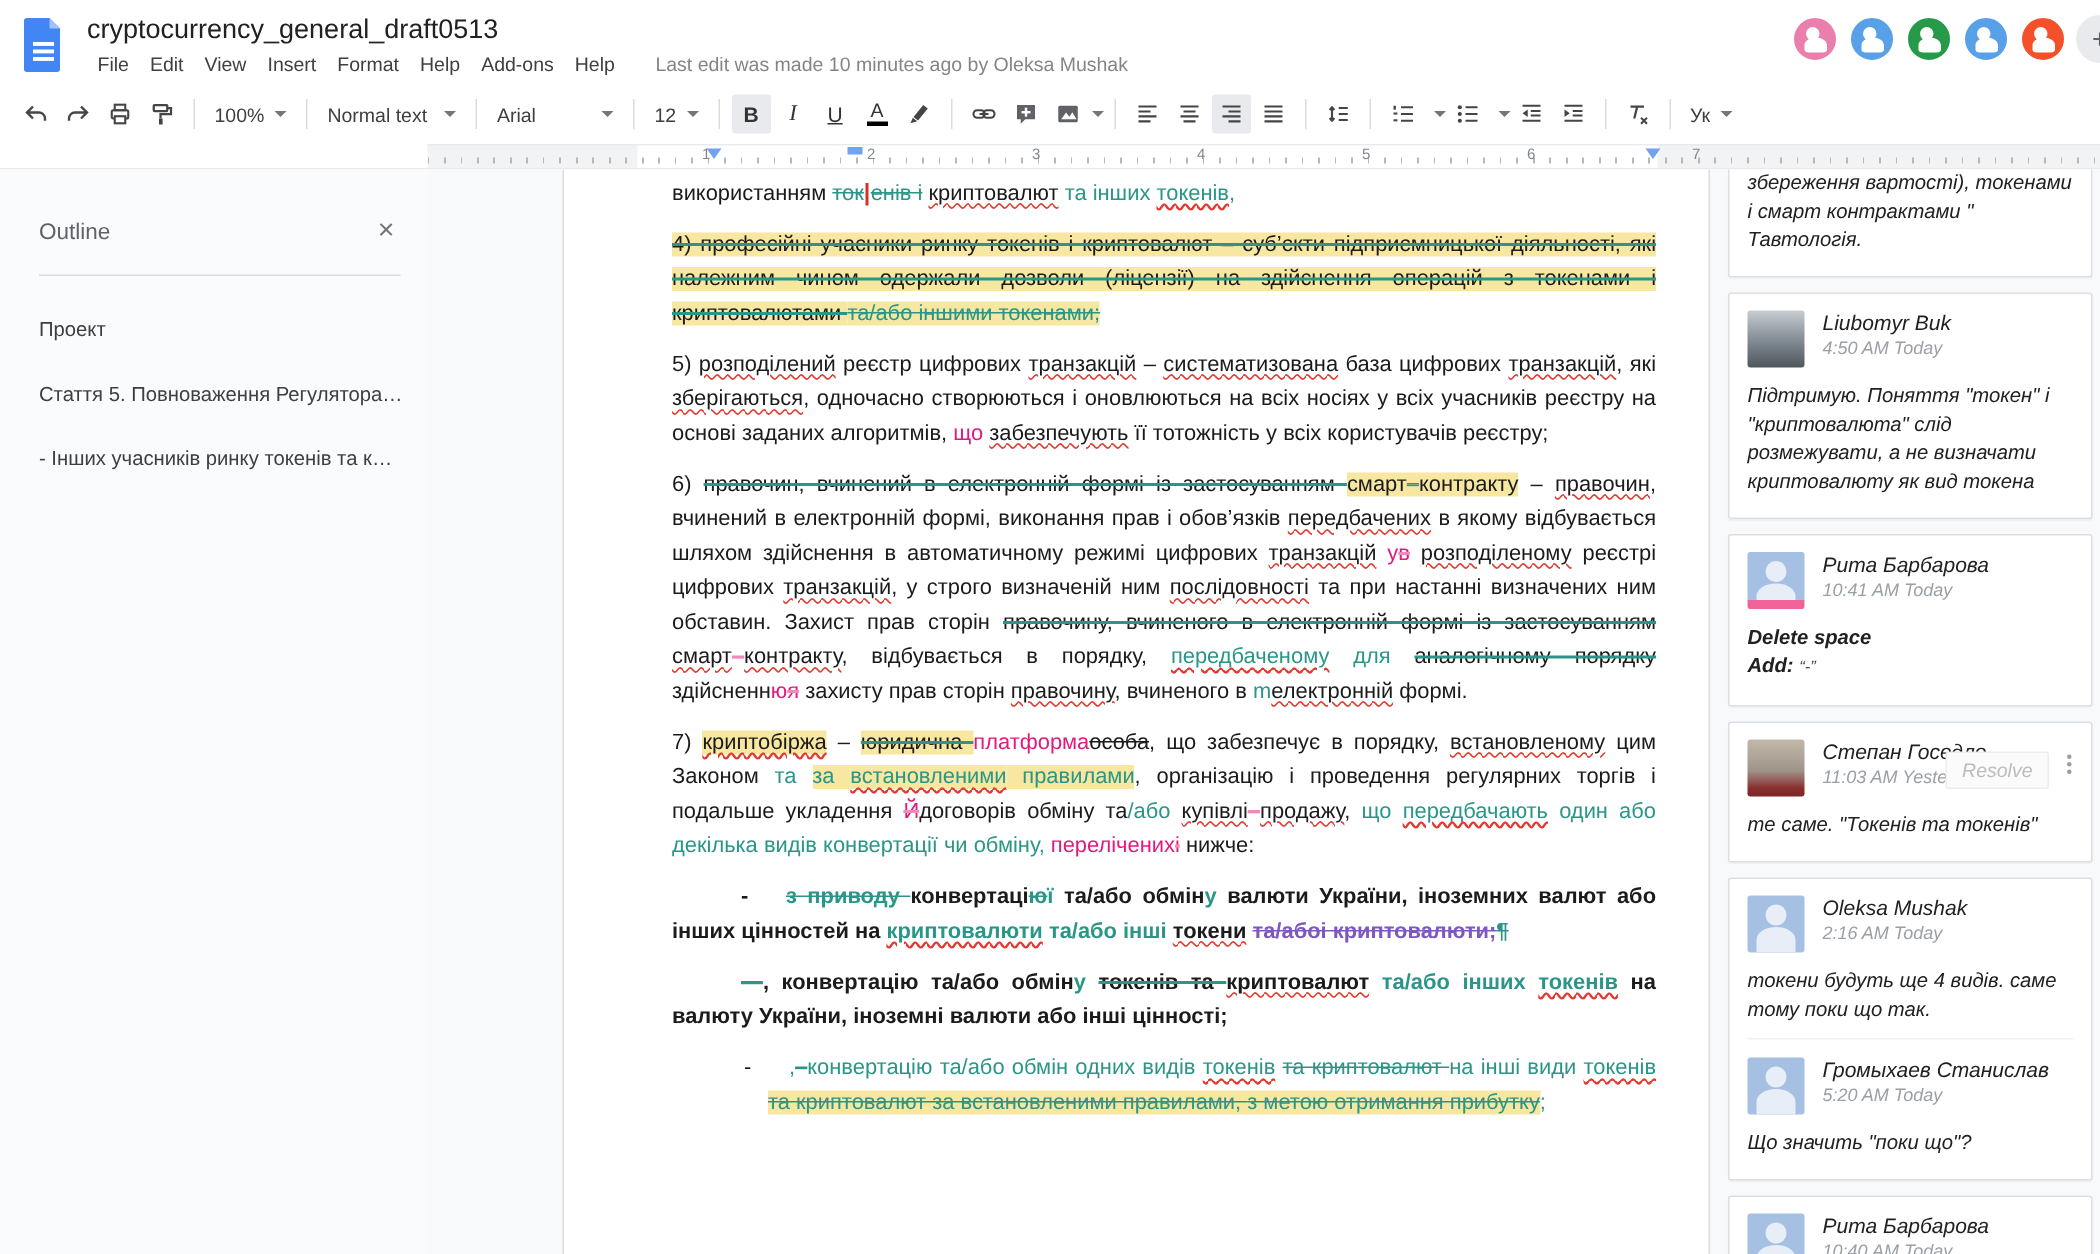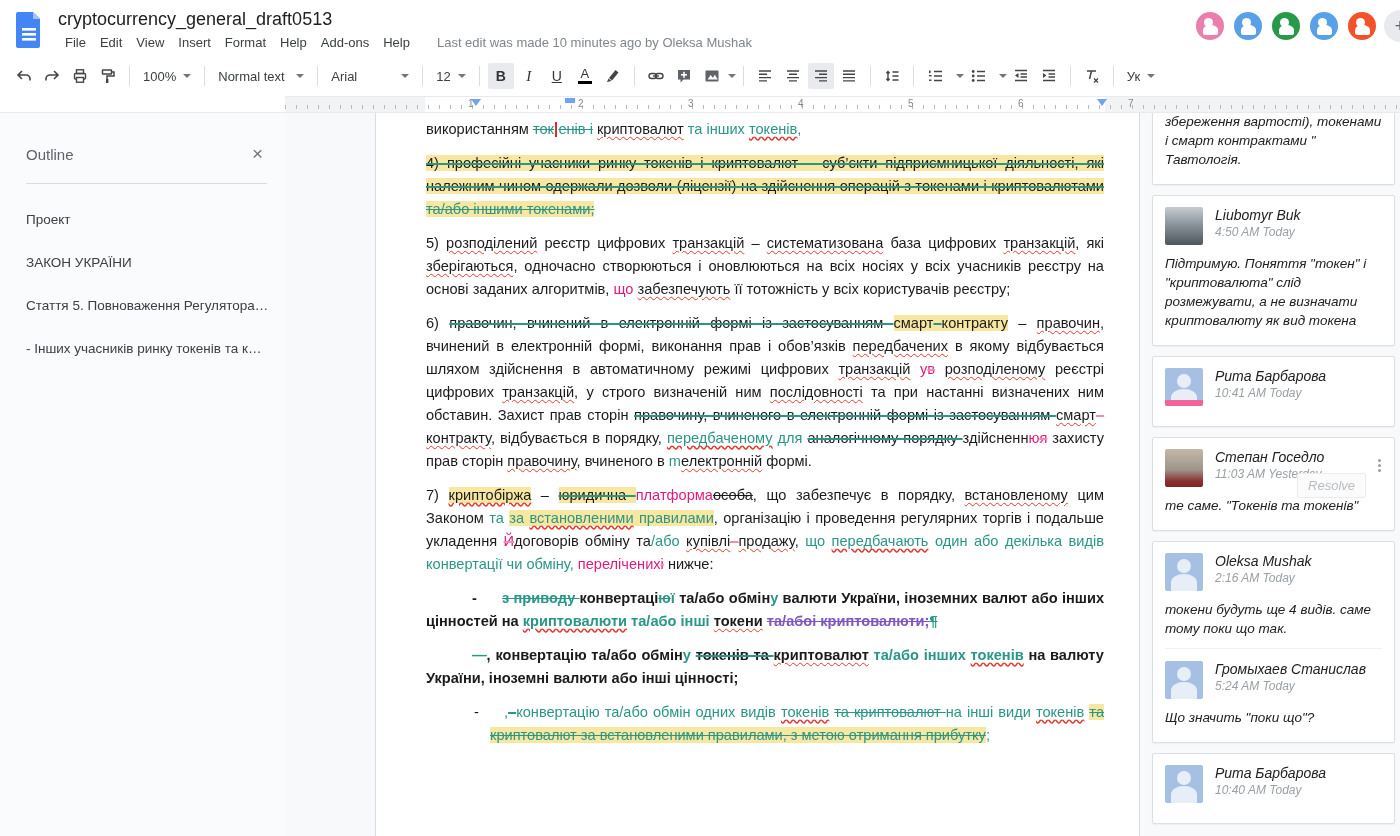--- a/index.html
+++ b/index.html
@@ -38,21 +38,21 @@
   .rtri{position:absolute;top:2px;width:0;height:0;border-left:5px solid transparent;border-right:5px solid transparent;border-top:7px solid #73a2f2;}
   .rrect{position:absolute;top:1px;width:10px;height:5px;background:#73a2f2;}
   
   .main{display:flex;height:724px;border-top:1px solid #e8eaed;}
   .outline{width:285px;background:#fafbfc;box-sizing:border-box;padding:30px 18px 0 26px;flex:0 0 auto;}
   .outline-head{display:flex;align-items:center;justify-content:space-between;color:#5f6368;font-size:15px;padding-bottom:18px;border-bottom:1px solid #dadce0;}
   .outline-x{font-size:19px;color:#757575;cursor:pointer;padding:0 4px;}
   .outline-items{margin-top:14px;}
   .outline-item{font-size:13.5px;color:#3c4043;padding:14px 0;cursor:pointer;white-space:nowrap;overflow:hidden;}
   .docarea{flex:1;background:#f8f9fa;overflow:hidden;}
-  .page{margin-left:90px;width:765px;min-height:100%;background:#fff;border-left:1px solid #dadce0;border-right:1px solid #dadce0;box-sizing:border-box;padding:5px 35px 0 50px;}
+  .page{margin-left:90px;width:765px;min-height:100%;background:#fff;border-left:1px solid #dadce0;border-right:1px solid #dadce0;box-sizing:border-box;padding:5px 35px 0 72px;}
   .para{font-size:14.6px;line-height:23px;margin:0 0 11px 0;color:#1b1b1b;}
   .jt{text-align:justify;}
   .hang{text-indent:46px;font-weight:bold;}
   .b3{margin-left:64px;text-indent:-16px;}
   .mk{display:inline-block;width:30px;text-indent:0;}
   .at{color:#2a9688;}
   .ap{color:#e2197e;}
   .xt{color:#2a9688;text-decoration:line-through;text-decoration-color:#2a9688;}
   .xd{color:#1b1b1b;text-decoration:line-through;text-decoration-color:#2a9688;text-decoration-thickness:1.5px;}
   .xp{color:#e2197e;text-decoration:line-through;text-decoration-color:#ef8bb8;text-decoration-thickness:2px;}
@@ -71,21 +71,21 @@
   .c-head{display:flex;align-items:flex-start;margin-bottom:9px;position:relative;}
   .avatar{width:38px;height:38px;flex:0 0 auto;margin-right:12px;position:relative;overflow:hidden;border-radius:2px;}
   .avatar.ga,.avatar.gp{background:#a6c0e4;}
   .g-head{position:absolute;left:12px;top:6px;width:14px;height:14px;background:#e8eef7;border-radius:50%;}
   .g-body{position:absolute;left:6px;top:21px;width:26px;height:17px;background:#e8eef7;border-radius:50% 50% 0 0;}
   .g-bar{position:absolute;left:0;bottom:0;right:0;height:6px;background:#f2639b;}
   .avatar.ph1{background:linear-gradient(180deg,#c8cdd2 0%,#8b959d 45%,#4e565c 100%);}
   .avatar.ph2{background:linear-gradient(180deg,#c3b8a8 0%,#9e948a 55%,#8b2f2f 85%,#7c2626 100%);}
   .c-name{font-size:14px;color:#212121;line-height:17px;}
   .c-time{font-size:12px;color:#9aa0a6;line-height:16px;}
-  .resolve{position:absolute;right:16px;top:24px;font-size:13px;color:#b9bdc1;background:#fbfbfb;border:1px solid #ececec;border-radius:2px;padding:4px 10px;cursor:pointer;}
+  .resolve{position:absolute;right:16px;top:8px;font-size:13px;color:#b9bdc1;background:#fbfbfb;border:1px solid #ececec;border-radius:2px;padding:4px 10px;cursor:pointer;}
   .kebab{position:absolute;right:1px;top:10px;width:3px;height:3px;background:#9e9e9e;border-radius:50%;box-shadow:0 5px 0 #9e9e9e,0 10px 0 #9e9e9e;cursor:pointer;}
   .c-body{font-size:13.5px;color:#212121;line-height:19px;white-space:pre-wrap;}
   .b{font-weight:700;}
   .q{font-size:11px;color:#444;}
 </style>
 </head>
 <body>
 
 <div class="top">
   <span class="docicon">
@@ -310,21 +310,20 @@
   </div>
 
 <div class="main">
   <div class="outline">
     <div class="outline-head">
       <span>Outline</span>
       <span class="outline-x">×</span>
     </div>
     <div class="outline-items">
       <div class="outline-item">Проект</div>
-      <div class="outline-item">ЗАКОН УКРАЇНИ</div>
       <div class="outline-item">Стаття 5. Повноваження Регулятора…</div>
       <div class="outline-item">- Інших учасників ринку токенів та к…</div>
     </div>
   </div>
 
   <div class="docarea">
     <div class="page">
         <div class="para "><span>використанням </span><span class="xt">ток</span><span class="cr"></span><span class="xt">енів і</span><span> </span><span class="sq">криптовалют</span><span> </span><span class="at">та інших </span><span class="at sq">токенів</span><span class="at">,</span></div>
         <div class="para jt"><span class="xd hl">4) професійні учасники ринку токенів і криптовалют – суб’єкти підприємницької діяльності, які належним чином одержали дозволи (ліцензії) на здійснення операцій з токенами і криптовалютами </span><span class="xt hl">та/або іншими токенами;</span></div>
         <div class="para jt"><span>5) </span><span class="sq">розподілений</span><span> реєстр цифрових </span><span class="sq">транзакцій</span><span> – </span><span class="sq">систематизована</span><span> база цифрових </span><span class="sq">транзакцій</span><span>, які </span><span class="sq">зберігаються</span><span>, одночасно створюються і оновлюються на всіх носіях у всіх учасників реєстру на основі заданих алгоритмів, </span><span class="ap">що</span><span> </span><span class="sq">забезпечують</span><span> її тотожність у всіх користувачів реєстру;</span></div>
@@ -361,20 +360,22 @@
             <span class="avatar gp">
               <i class="g-head"></i>
               <i class="g-body"></i>
               <i class="g-bar"></i>
             </span>
             <div>
               <div class="c-name">Рита Барбарова</div>
               <div class="c-time">10:41 AM Today</div>
             </div>
           </div>
+          <div class="c-body"><span class="b">Delete space</span><span>
+</span><span class="b">Add: </span><span class="q">“-”</span></div>
         </div>
       </div>
       <div class="card">
         <div class="entry">
           <div class="c-head">
             <span class="avatar ph2"></span>
             <div>
               <div class="c-name">Степан Госедло</div>
               <div class="c-time">11:03 AM Yesterday</div>
             </div>
@@ -399,21 +400,21 @@
           <div class="c-body"><span>токени будуть ще 4 видів. саме тому поки що так.</span></div>
         </div>
         <div class="entry">
           <div class="c-head">
             <span class="avatar ga">
               <i class="g-head"></i>
               <i class="g-body"></i>
             </span>
             <div>
               <div class="c-name">Громыхаев Станислав</div>
-              <div class="c-time">5:24 AM Today</div>
+              <div class="c-time">5:20 AM Today</div>
             </div>
           </div>
           <div class="c-body"><span>Що значить "поки що"?</span></div>
         </div>
       </div>
       <div class="card">
         <div class="entry">
           <div class="c-head">
             <span class="avatar gp">
               <i class="g-head"></i>

